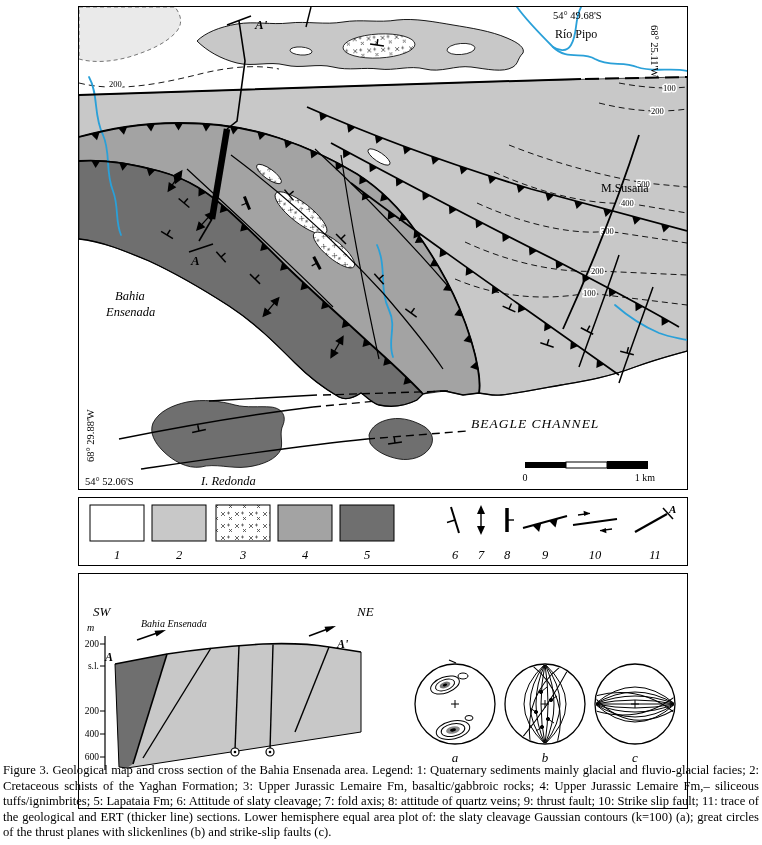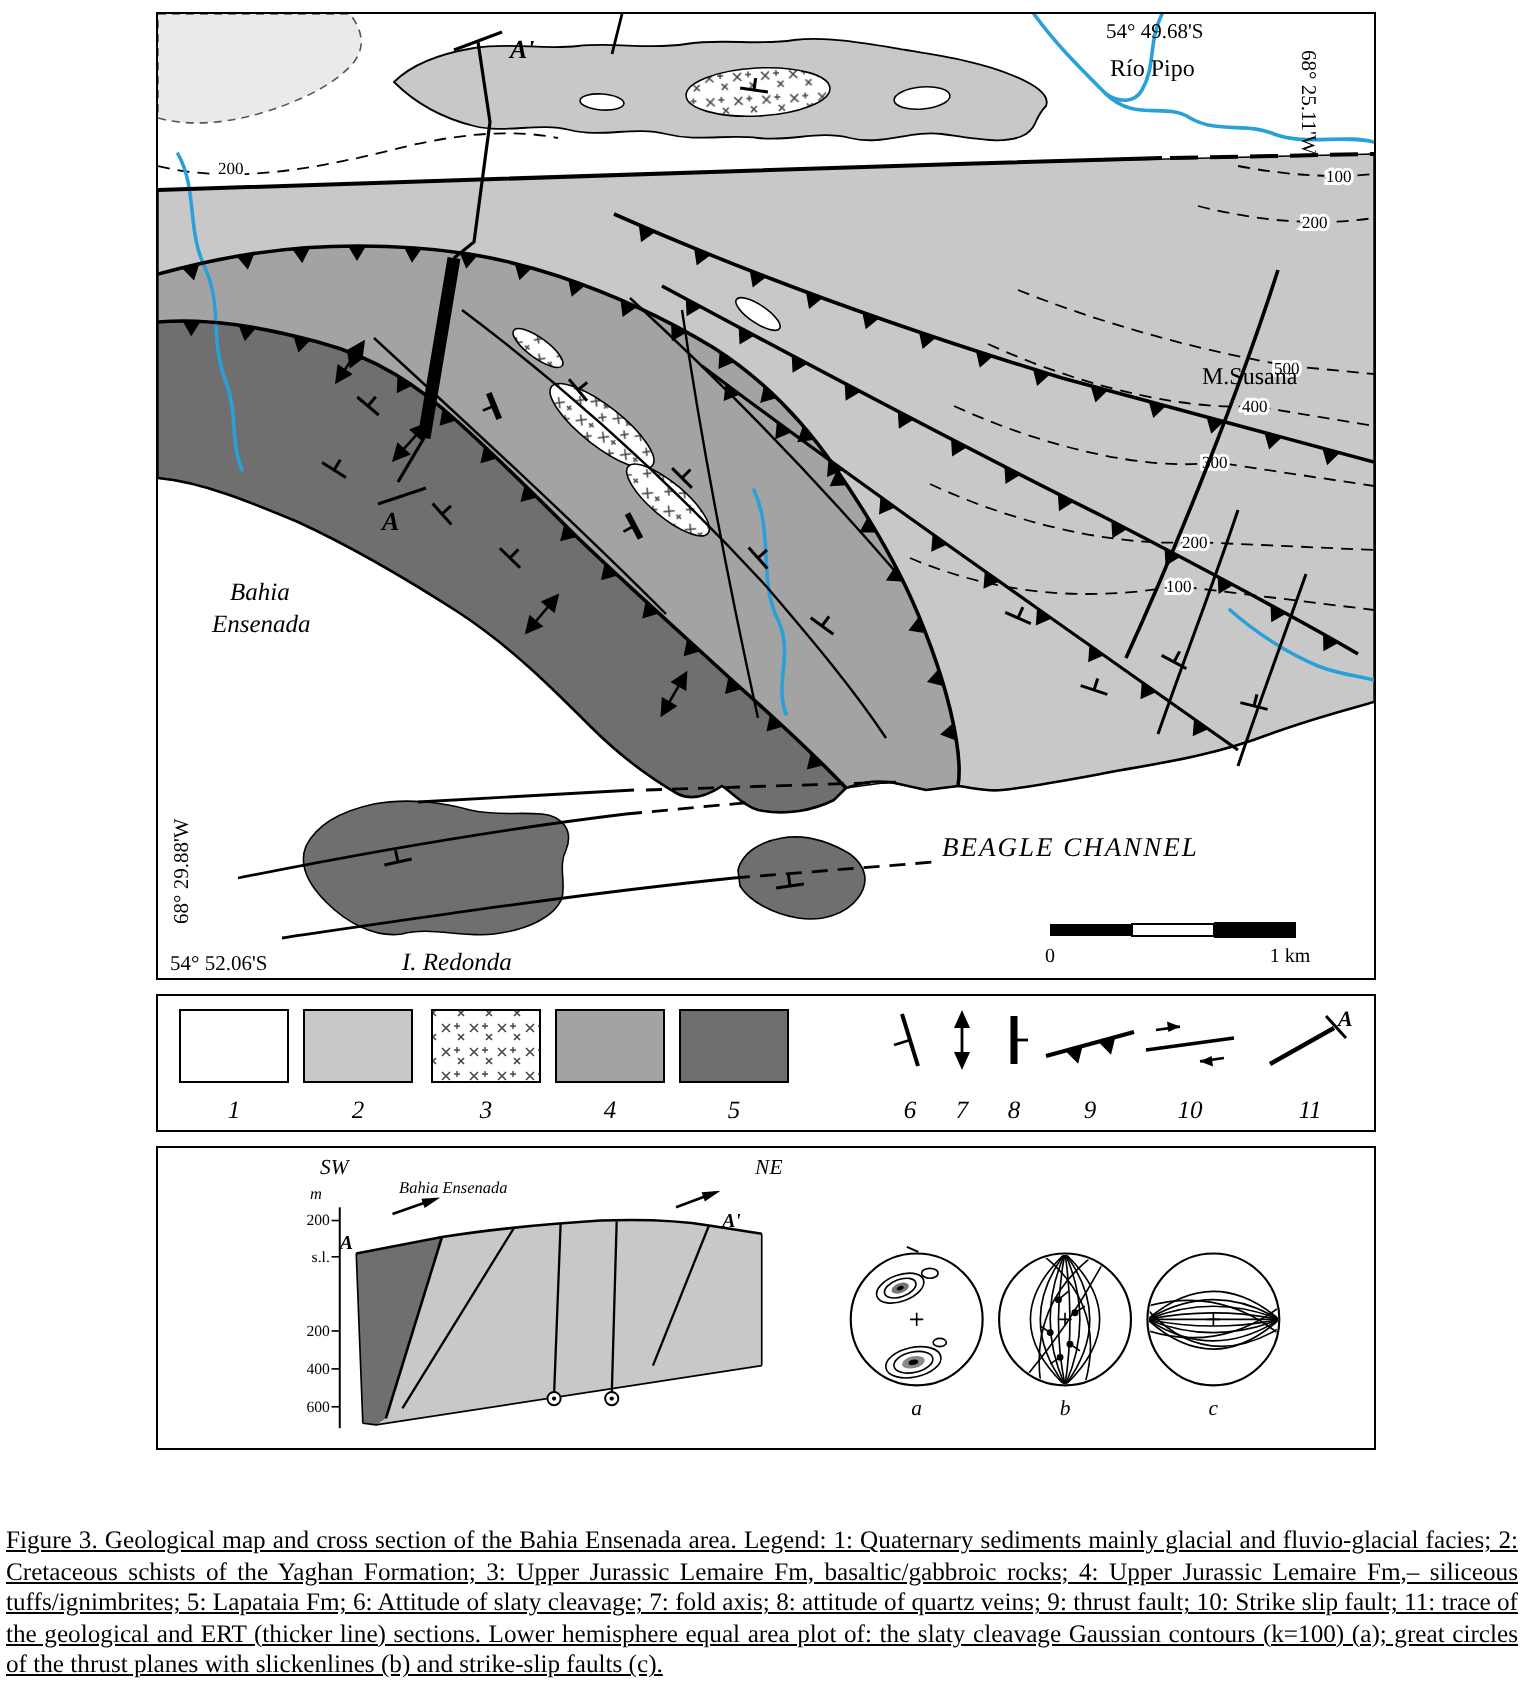--- a/index.html
+++ b/index.html
@@ -2,22 +2,22 @@
 <html><head>
 <meta charset="utf-8">
 <style>
   * { margin:0; padding:0; box-sizing:border-box; }
   html,body { background:#fff; }
   body { width:762px; height:845px; font-family:"Liberation Serif", serif; color:#000; }
   .page { position:relative; width:762px; height:845px; background:#fff; overflow:hidden; }
   .panel { position:absolute; border:1px solid #000; background:#fff; }
   #map-panel { left:78px; top:6px; width:610px; height:484px; }
   #legend-panel { left:78px; top:497px; width:610px; height:69px; }
-  #section-panel { left:78px; top:573px; width:610px; height:152px;padding-left:32px; }
-  #caption { position:absolute; left:3px; top:763px; width:756px; font-size:12.6px; line-height:15.6px; text-align:justify;text-decoration:underline; }
+  #section-panel { left:78px; top:573px; width:610px; height:236px; }
+  #caption { position:absolute; left:3px; top:763px; width:756px; font-size:12.6px; line-height:15.6px; text-align:justify; }
   svg { display:block; width:100%; height:100%; }
   text { font-family:"Liberation Serif", serif; fill:#000; }
   .it { font-style:italic; }
   .bi { font-style:italic; font-weight:bold; }
   .cnt-lab { font-size:8.5px; paint-order:stroke; stroke:#fff; stroke-width:3px; }
   .flt { fill:none; stroke:#000; }
   .cnt { fill:none; stroke:#000; stroke-width:0.9; stroke-dasharray:6 4; }
   .riv { fill:none; stroke-width:1.8; stroke-linecap:round; }
   .gc { fill:none; stroke:#000; stroke-width:1; }
 </style>

